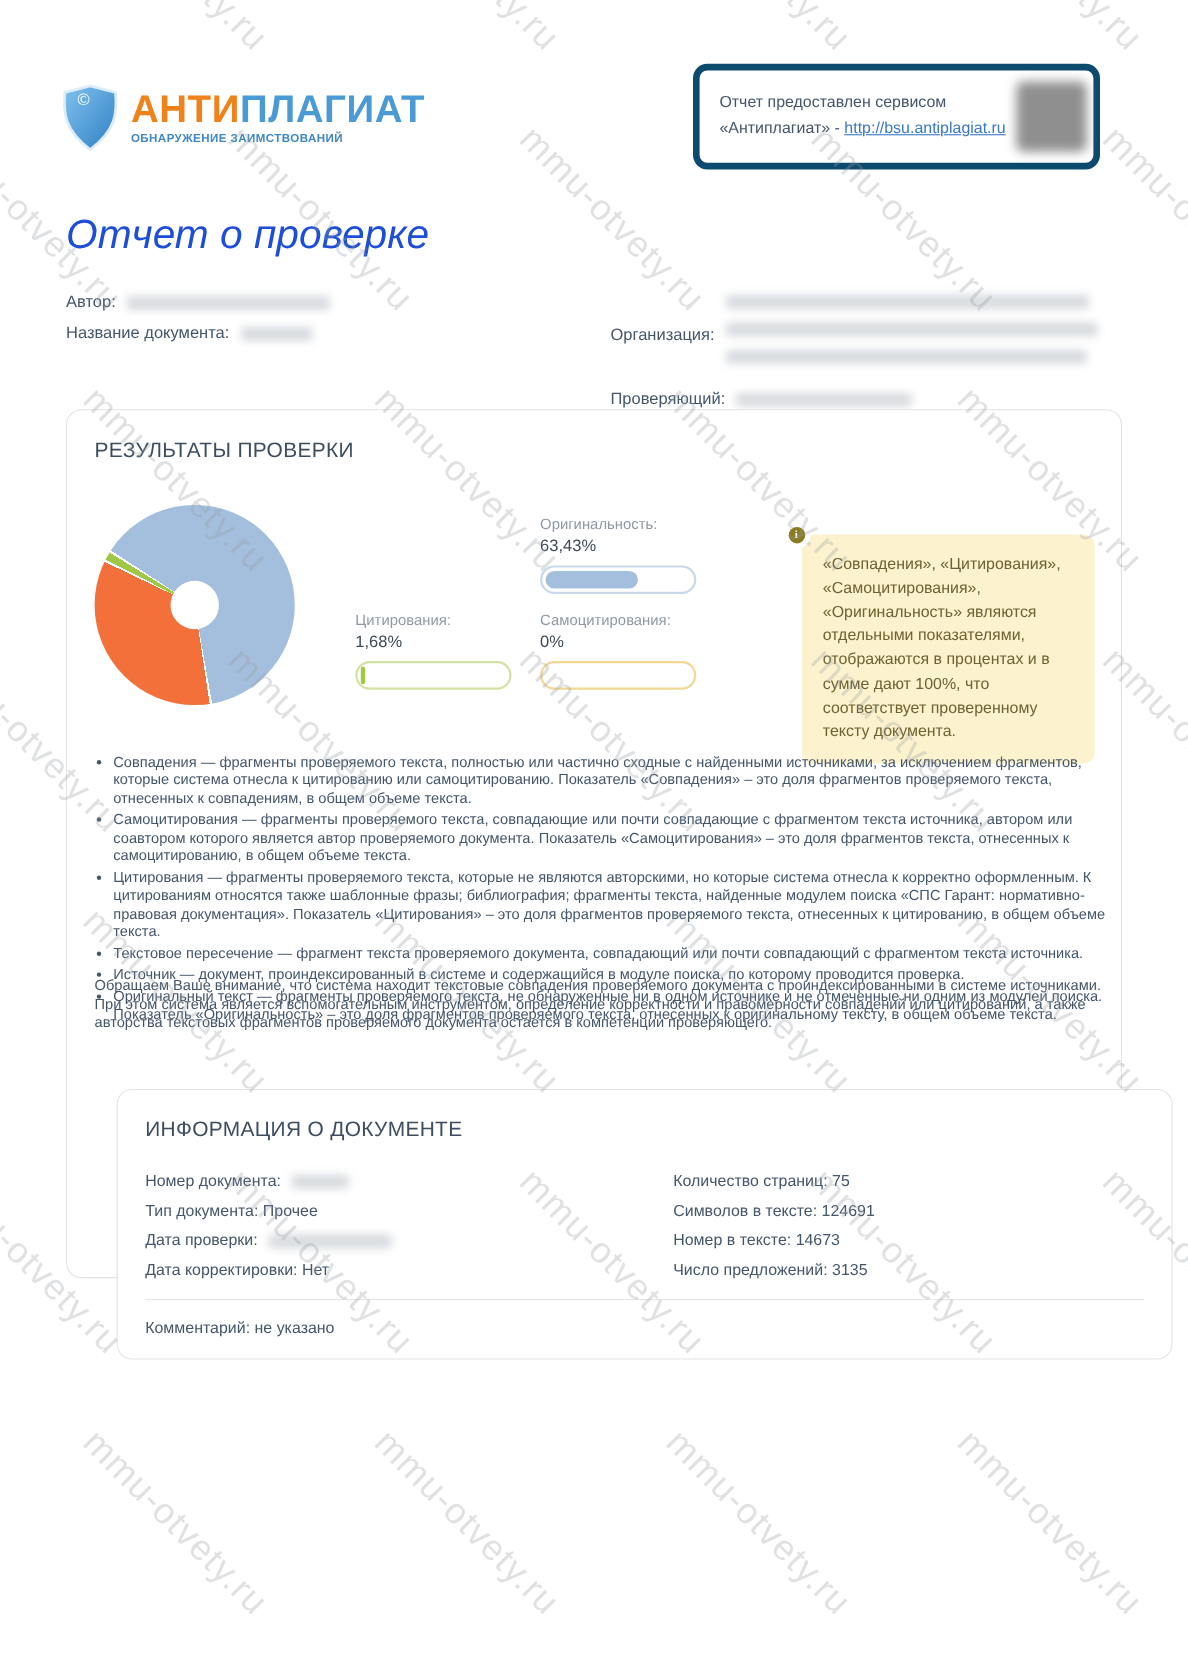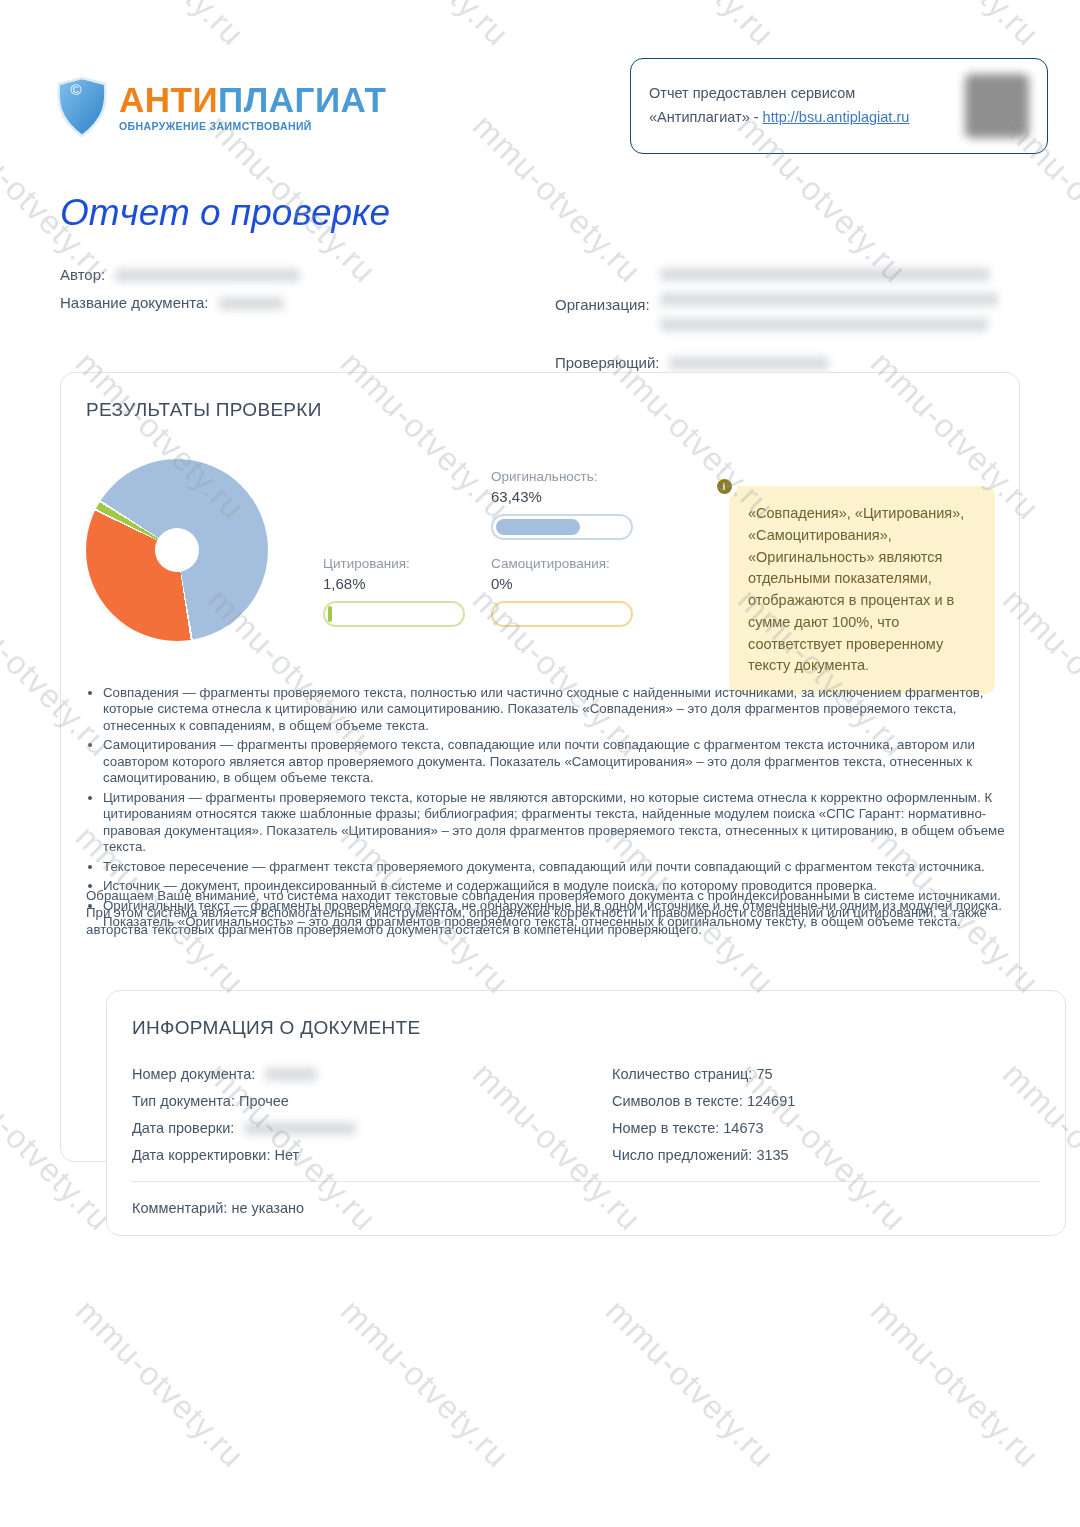--- a/index.html
+++ b/index.html
@@ -10,22 +10,22 @@
   .wm-layer{position:absolute;inset:0;z-index:6;pointer-events:none;overflow:hidden;}
   .wm{position:absolute;font-size:33px;color:rgba(148,154,162,.30);letter-spacing:1px;
       transform:rotate(45deg);transform-origin:left top;white-space:nowrap;}
   
   .logo{position:absolute;left:55px;top:76px;display:flex;align-items:center;gap:10px;}
   .lt-main{font-size:35px;font-weight:bold;letter-spacing:.5px;line-height:1;}
   .lt-orange{color:#f0821c;}
   .lt-blue{color:#4a9bd5;}
   .lt-sub{font-size:10.5px;font-weight:bold;color:#3f88c5;letter-spacing:.4px;margin-top:3px;}
   
-  .service-box{position:absolute;left:630px;top:58px;width:418px;height:96px;box-sizing:border-box;
-      border:1px solid #0c4a6e;border-radius:13px;display:flex;align-items:center;
+  .service-box{position:absolute;left:630px;top:58px;width:370px;height:96px;box-sizing:border-box;
+      border:6px solid #0c4a6e;border-radius:13px;display:flex;align-items:center;
       justify-content:space-between;padding:14px 18px;}
   .service-text{font-size:14.5px;line-height:1.65;color:#44566a;}
   .service-link{color:#3978c2;text-decoration:underline;padding-right:10px;}
   .qr{width:64px;height:64px;background:#8f8f8f;filter:blur(5px);border-radius:6px;flex:0 0 auto;}
   
   h1{position:absolute;left:60px;top:192px;margin:0;font-size:37px;font-weight:400;color:#1d4ed8;font-style:italic;}
   .meta-left{position:absolute;left:60px;top:266px;}
   .meta-right{position:absolute;left:555px;top:266px;}
   .meta-row{font-size:15px;margin-bottom:11px;display:flex;align-items:center;}
   .blob{display:inline-block;height:13px;background:#b8bec5;opacity:.55;filter:blur(4px);

